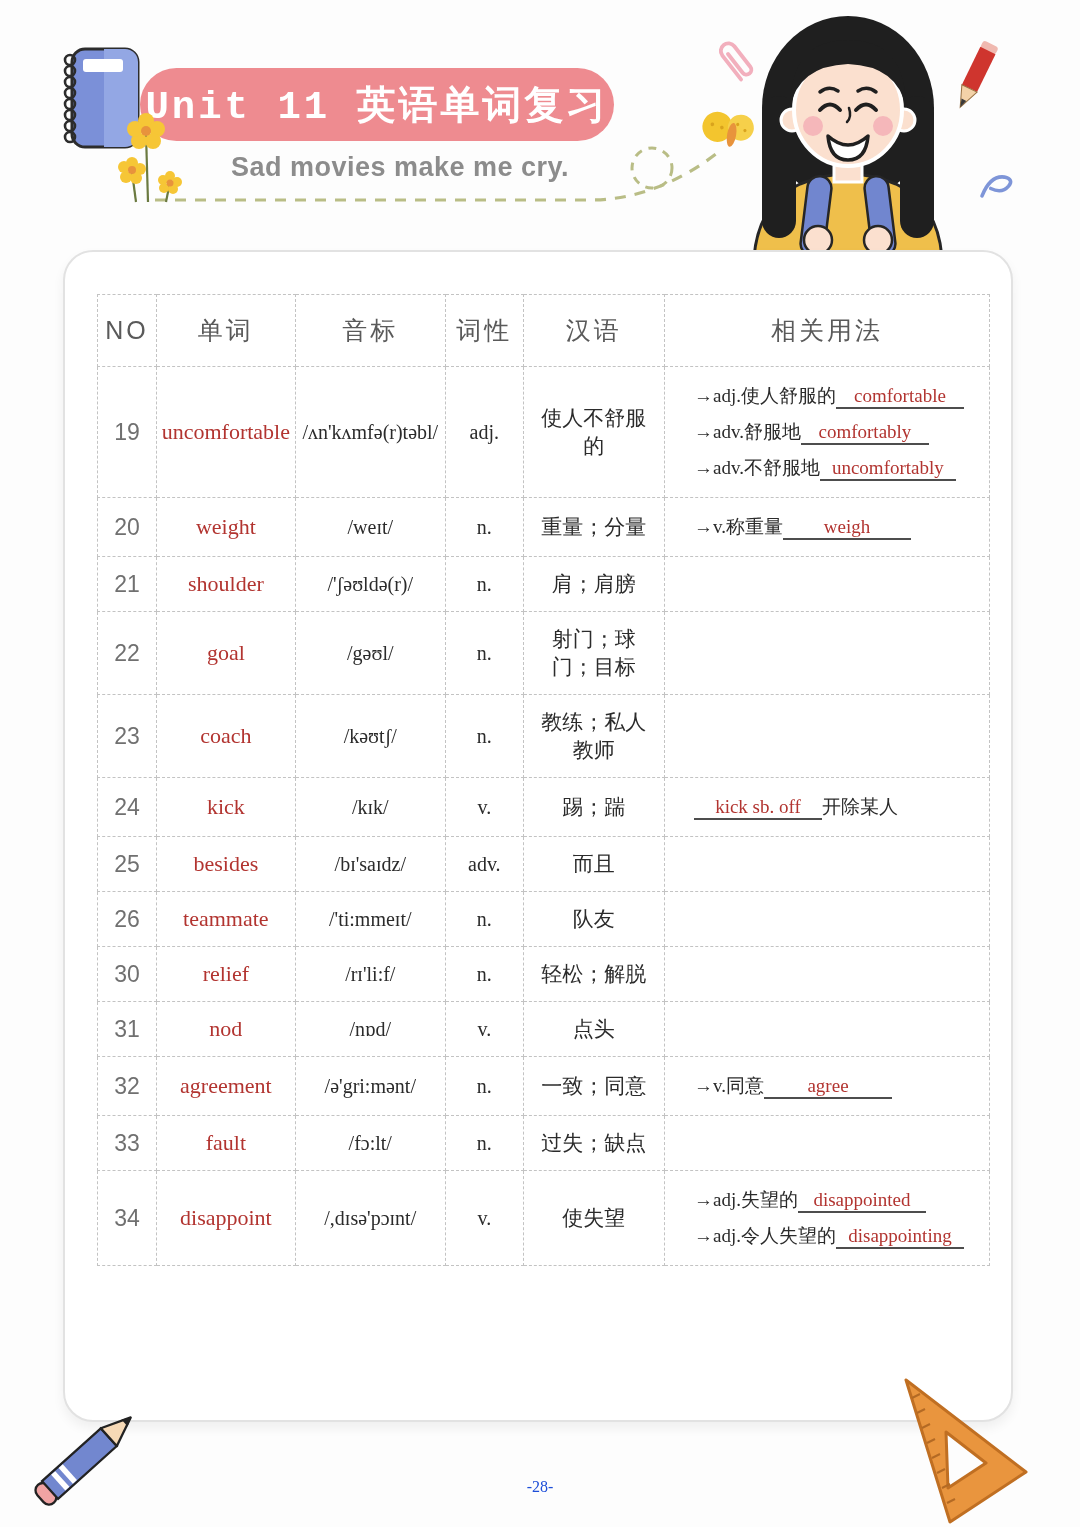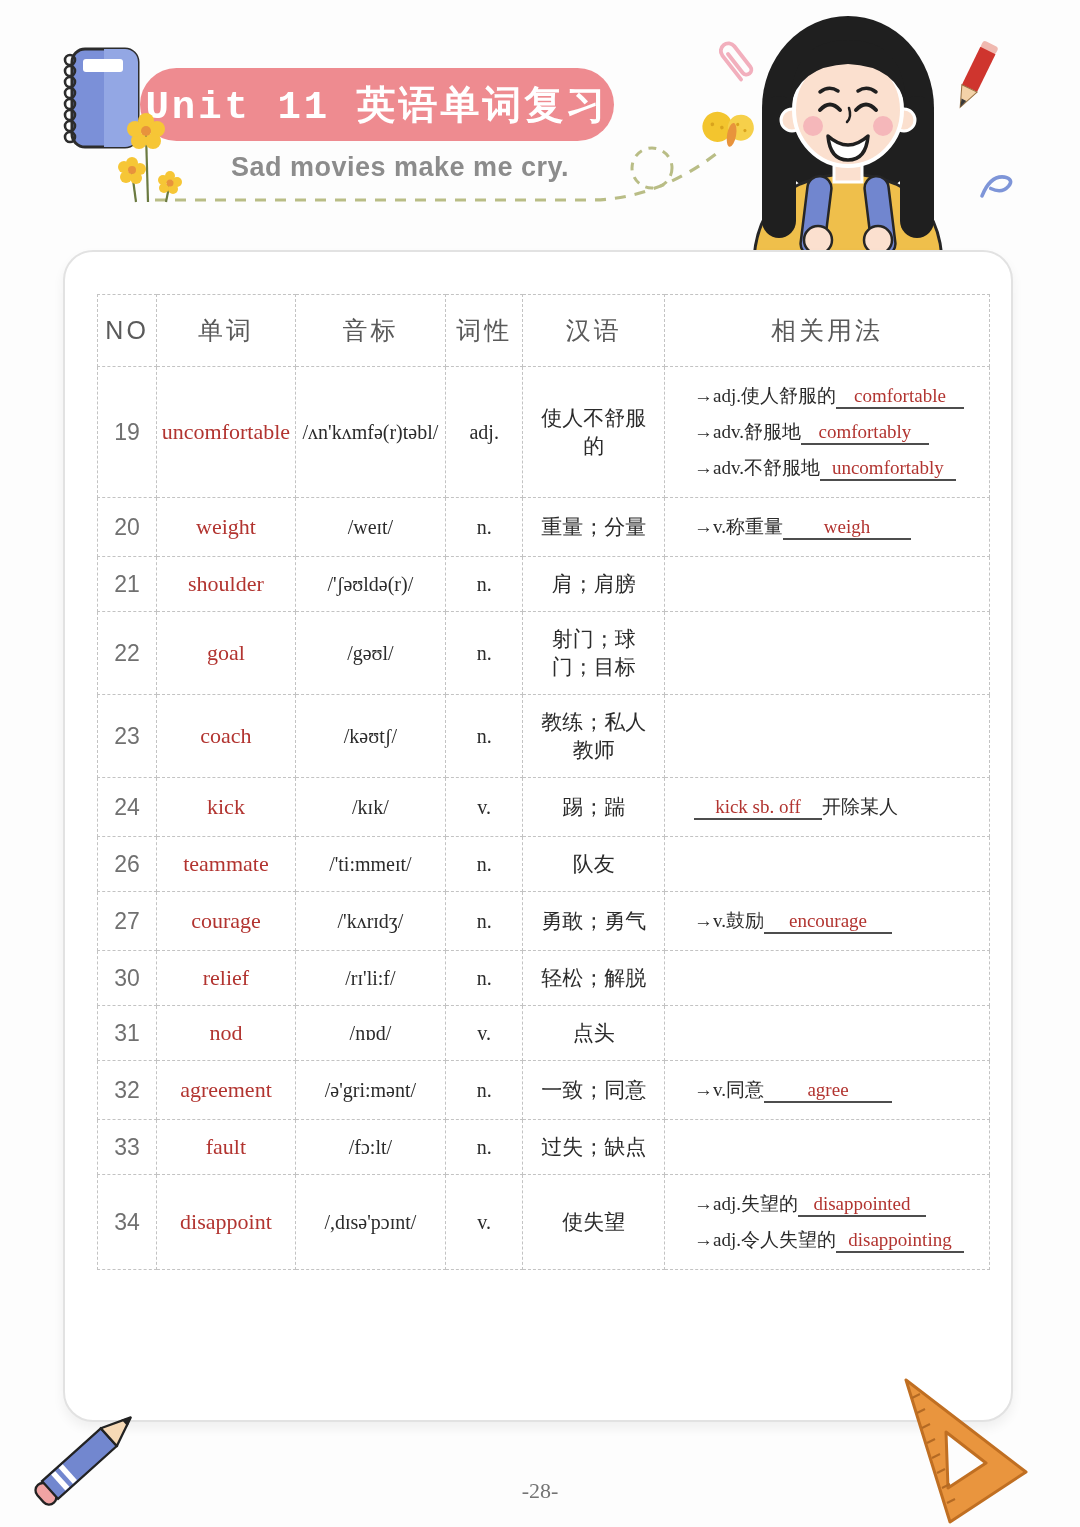--- a/index.html
+++ b/index.html
@@ -67,21 +67,21 @@
   .u-prefix { color:#2b2b2b; }
   .u-answer {
     display:inline-block; min-width:128px; text-align:center;
     padding:0 12px; color:#b23430;
     border-bottom:2px solid #4d4d4d;
   }
   .u-suffix { color:#2b2b2b; }
   
   .page-number {
     position:absolute; left:0; top:1478px; width:100%;
-    text-align:center; color:#737373; font-size:22px;
+    text-align:center; color:#1d4ed8; font-size:16px;
     font-family:"Liberation Serif","DejaVu Serif",serif;
     z-index:6;
   }
 </style>
 </head>
 <body>
 
 <svg id="notebook" class="deco" viewBox="0 0 100 110">
   <rect x="22" y="5" width="66" height="98" rx="13" fill="#7b90d8" stroke="#2c2c2c" stroke-width="3"></rect>
   <path d="M54 5 h21 a13 13 0 0 1 13 13 v72 a13 13 0 0 1 -13 13 h-21 z" fill="#93a7e4"></path>
@@ -261,36 +261,34 @@
           <td class="cell-no">24</td>
           <td class="cell-word">kick</td>
           <td class="cell-phonetic">/kɪk/</td>
           <td class="cell-pos">v.</td>
           <td class="cell-chinese">踢；踹</td>
           <td class="cell-usage">
             <div class="usage-line"><span class="u-answer">kick sb. off</span><span class="u-suffix">开除某人</span></div>
           </td>
         </tr>
         <tr>
+          <td class="cell-no">25</td>
+          <td class="cell-word">besides</td>
+          <td class="cell-phonetic">/bɪ'saɪdz/</td>
+          <td class="cell-pos">adv.</td>
+          <td class="cell-chinese">而且</td>
+          <td class="cell-usage"></td>
+        </tr>
+        <tr>
           <td class="cell-no">26</td>
           <td class="cell-word">teammate</td>
           <td class="cell-phonetic">/'ti:mmeɪt/</td>
           <td class="cell-pos">n.</td>
           <td class="cell-chinese">队友</td>
           <td class="cell-usage"></td>
-        </tr>
-        <tr>
-          <td class="cell-no">27</td>
-          <td class="cell-word">courage</td>
-          <td class="cell-phonetic">/'kʌrɪdʒ/</td>
-          <td class="cell-pos">n.</td>
-          <td class="cell-chinese">勇敢；勇气</td>
-          <td class="cell-usage">
-            <div class="usage-line"><span class="u-prefix">→v.鼓励</span><span class="u-answer">encourage</span></div>
-          </td>
         </tr>
         <tr>
           <td class="cell-no">30</td>
           <td class="cell-word">relief</td>
           <td class="cell-phonetic">/rɪ'li:f/</td>
           <td class="cell-pos">n.</td>
           <td class="cell-chinese">轻松；解脱</td>
           <td class="cell-usage"></td>
         </tr>
         <tr>

